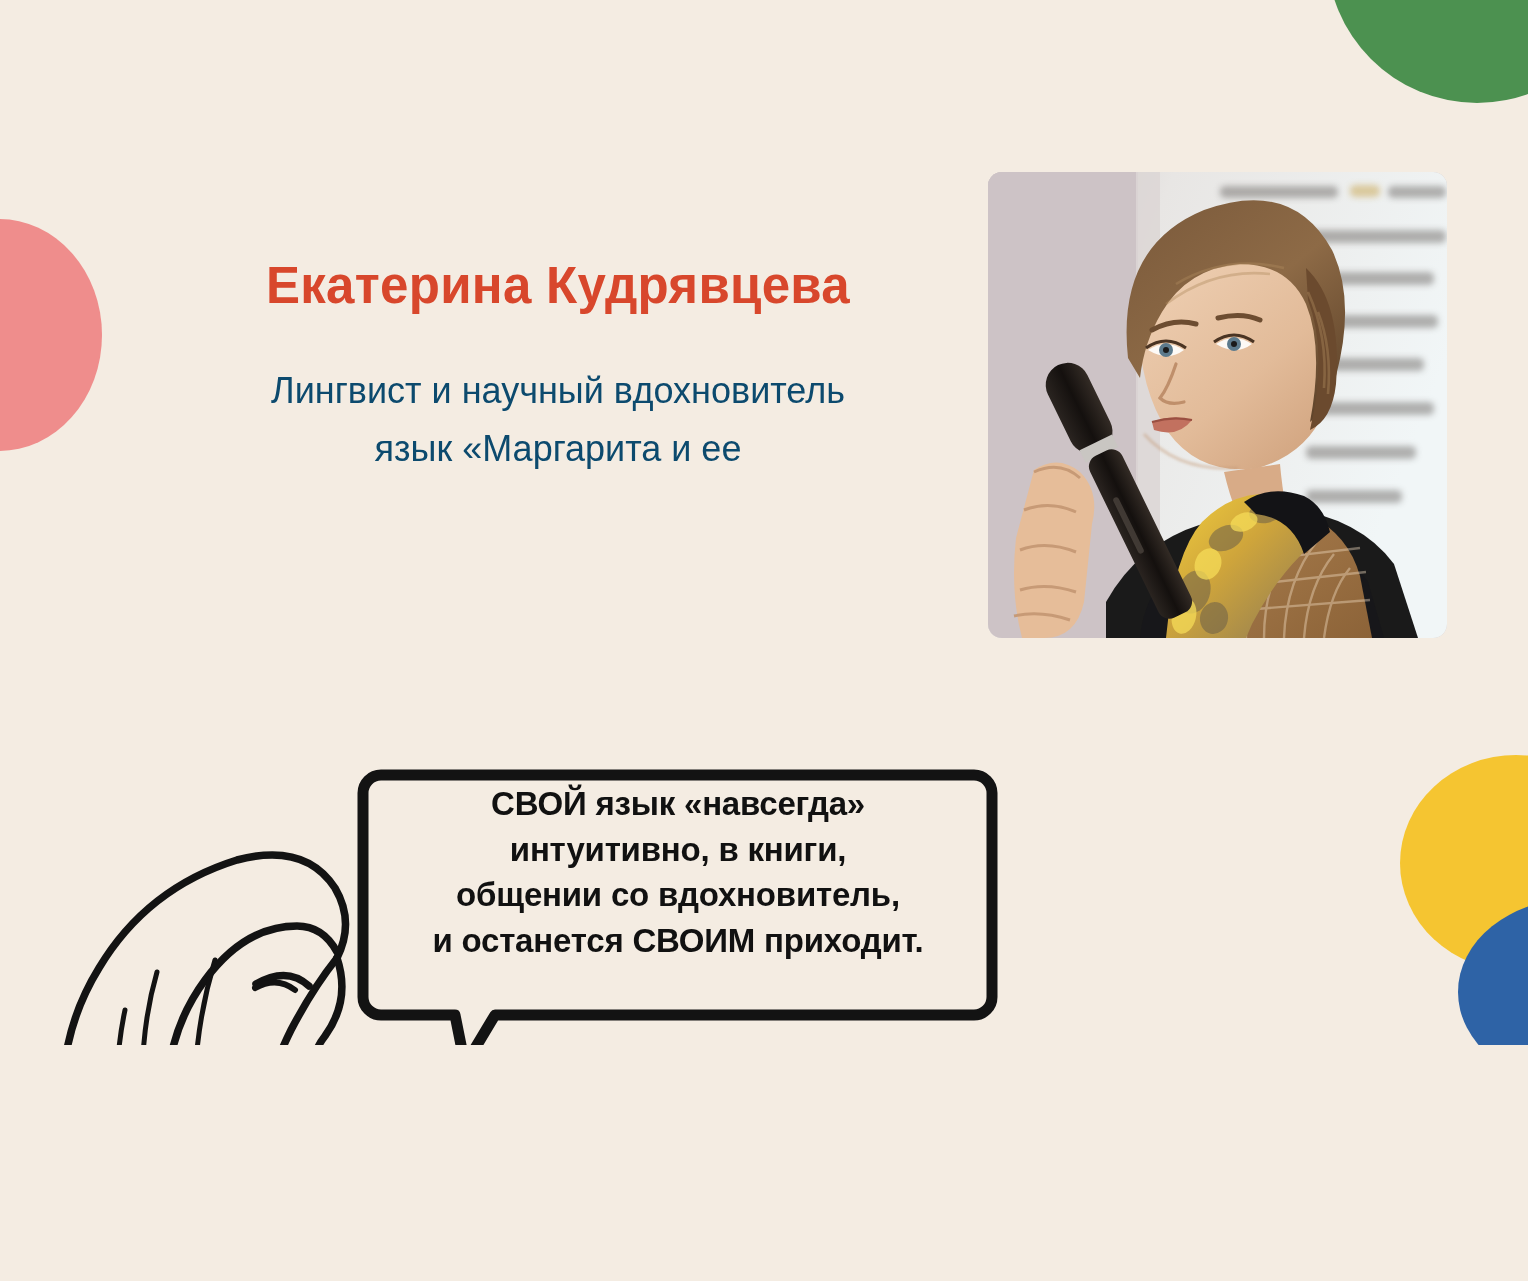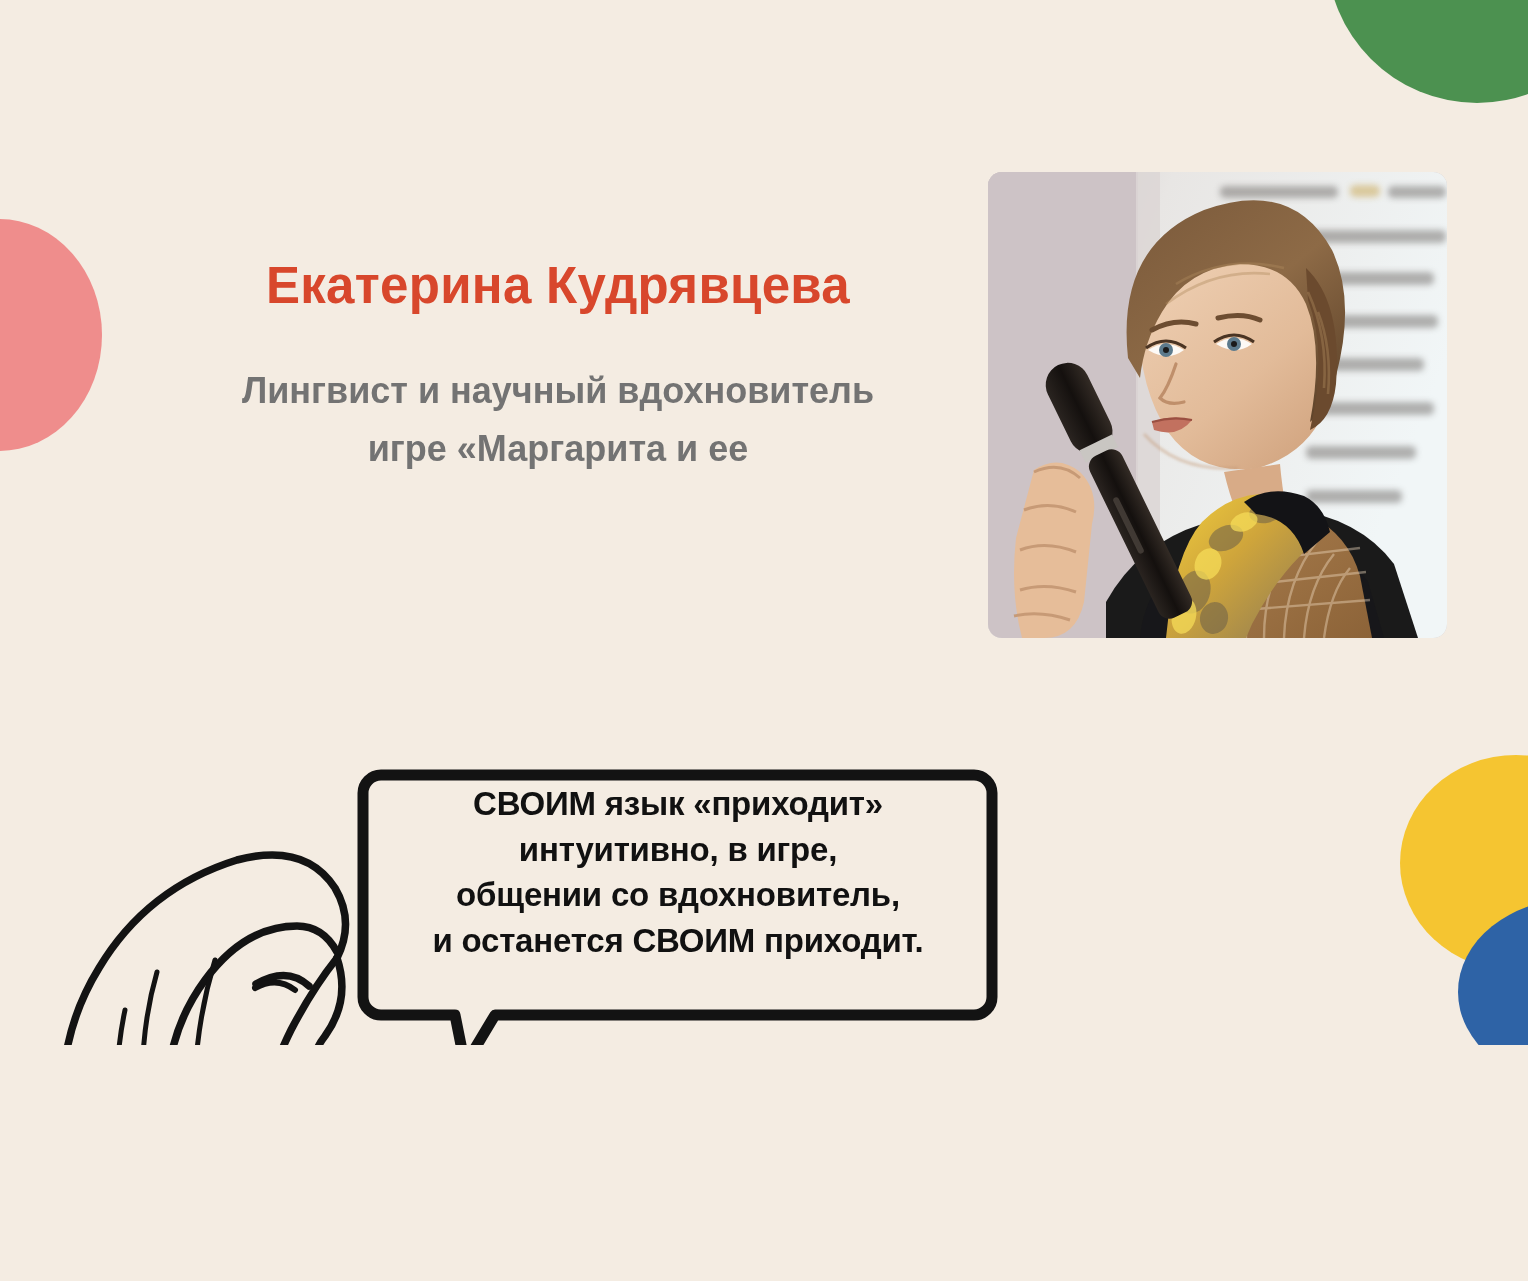--- a/index.html
+++ b/index.html
@@ -67,22 +67,22 @@
     margin: 0;
     font-size: 51px;
     font-weight: bold;
     color: #d8472c;
     letter-spacing: 0.3px;
     line-height: 1.1;
   }
   .speaker-desc {
     margin: 48px 0 0 0;
     font-size: 36px;
-    font-weight: 700;
-    color: #737373;
+    font-weight: 400;
+    color: #0c4a6e;
     line-height: 1.62;
   }
   .speaker-desc .line {
     display: block;
   }
 
   
   .photo-frame {
     position: absolute;
     left: 988px;
@@ -152,21 +152,21 @@
 
   <div class="deco deco-green"></div>
   <div class="deco deco-pink"></div>
   <div class="deco deco-yellow"></div>
   <div class="deco deco-blue"></div>
 
   <div class="text-block">
     <h1 class="speaker-name">Екатерина Кудрявцева</h1>
     <p class="speaker-desc">
       <span class="line">Лингвист и научный вдохновитель</span>
-      <span class="line">игре «Маргарита и ее</span>
+      <span class="line">язык «Маргарита и ее</span>
     </p>
   </div>
 
   <div class="photo-frame">
     <svg viewBox="0 0 459 466" xmlns="http://www.w3.org/2000/svg" aria-hidden="true">
       <defs>
         <linearGradient id="screenGrad" x1="0" y1="0" x2="1" y2="0.4">
           <stop offset="0" stop-color="#cdc4c6"></stop>
           <stop offset="0.35" stop-color="#e8e6e4"></stop>
           <stop offset="1" stop-color="#f1f6f7"></stop>
@@ -355,20 +355,20 @@
       </g>
     </svg>
   </div>
 
   <div class="bubble-wrap">
     <svg viewBox="0 0 645 320" xmlns="http://www.w3.org/2000/svg" aria-hidden="true">
       <path d="M26 20 H619 A18 18 0 0 1 637 38 V242 A18 18 0 0 1 619 260
                H140 L110 310 L100 260 H26 A18 18 0 0 1 8 242 V38 A18 18 0 0 1 26 20 Z" fill="#f4ece2" stroke="#131313" stroke-width="11" stroke-linejoin="round"></path>
     </svg>
     <div class="bubble-text">
-      <span class="line">СВОИМ язык «приходит»</span>
-      <span class="line">интуитивно, в игре,</span>
+      <span class="line">СВОЙ язык «навсегда»</span>
+      <span class="line">интуитивно, в книги,</span>
       <span class="line">общении со вдохновитель,</span>
       <span class="line">и останется СВОИМ приходит.</span>
     </div>
   </div>
 
 </div>
 
 </body></html>

